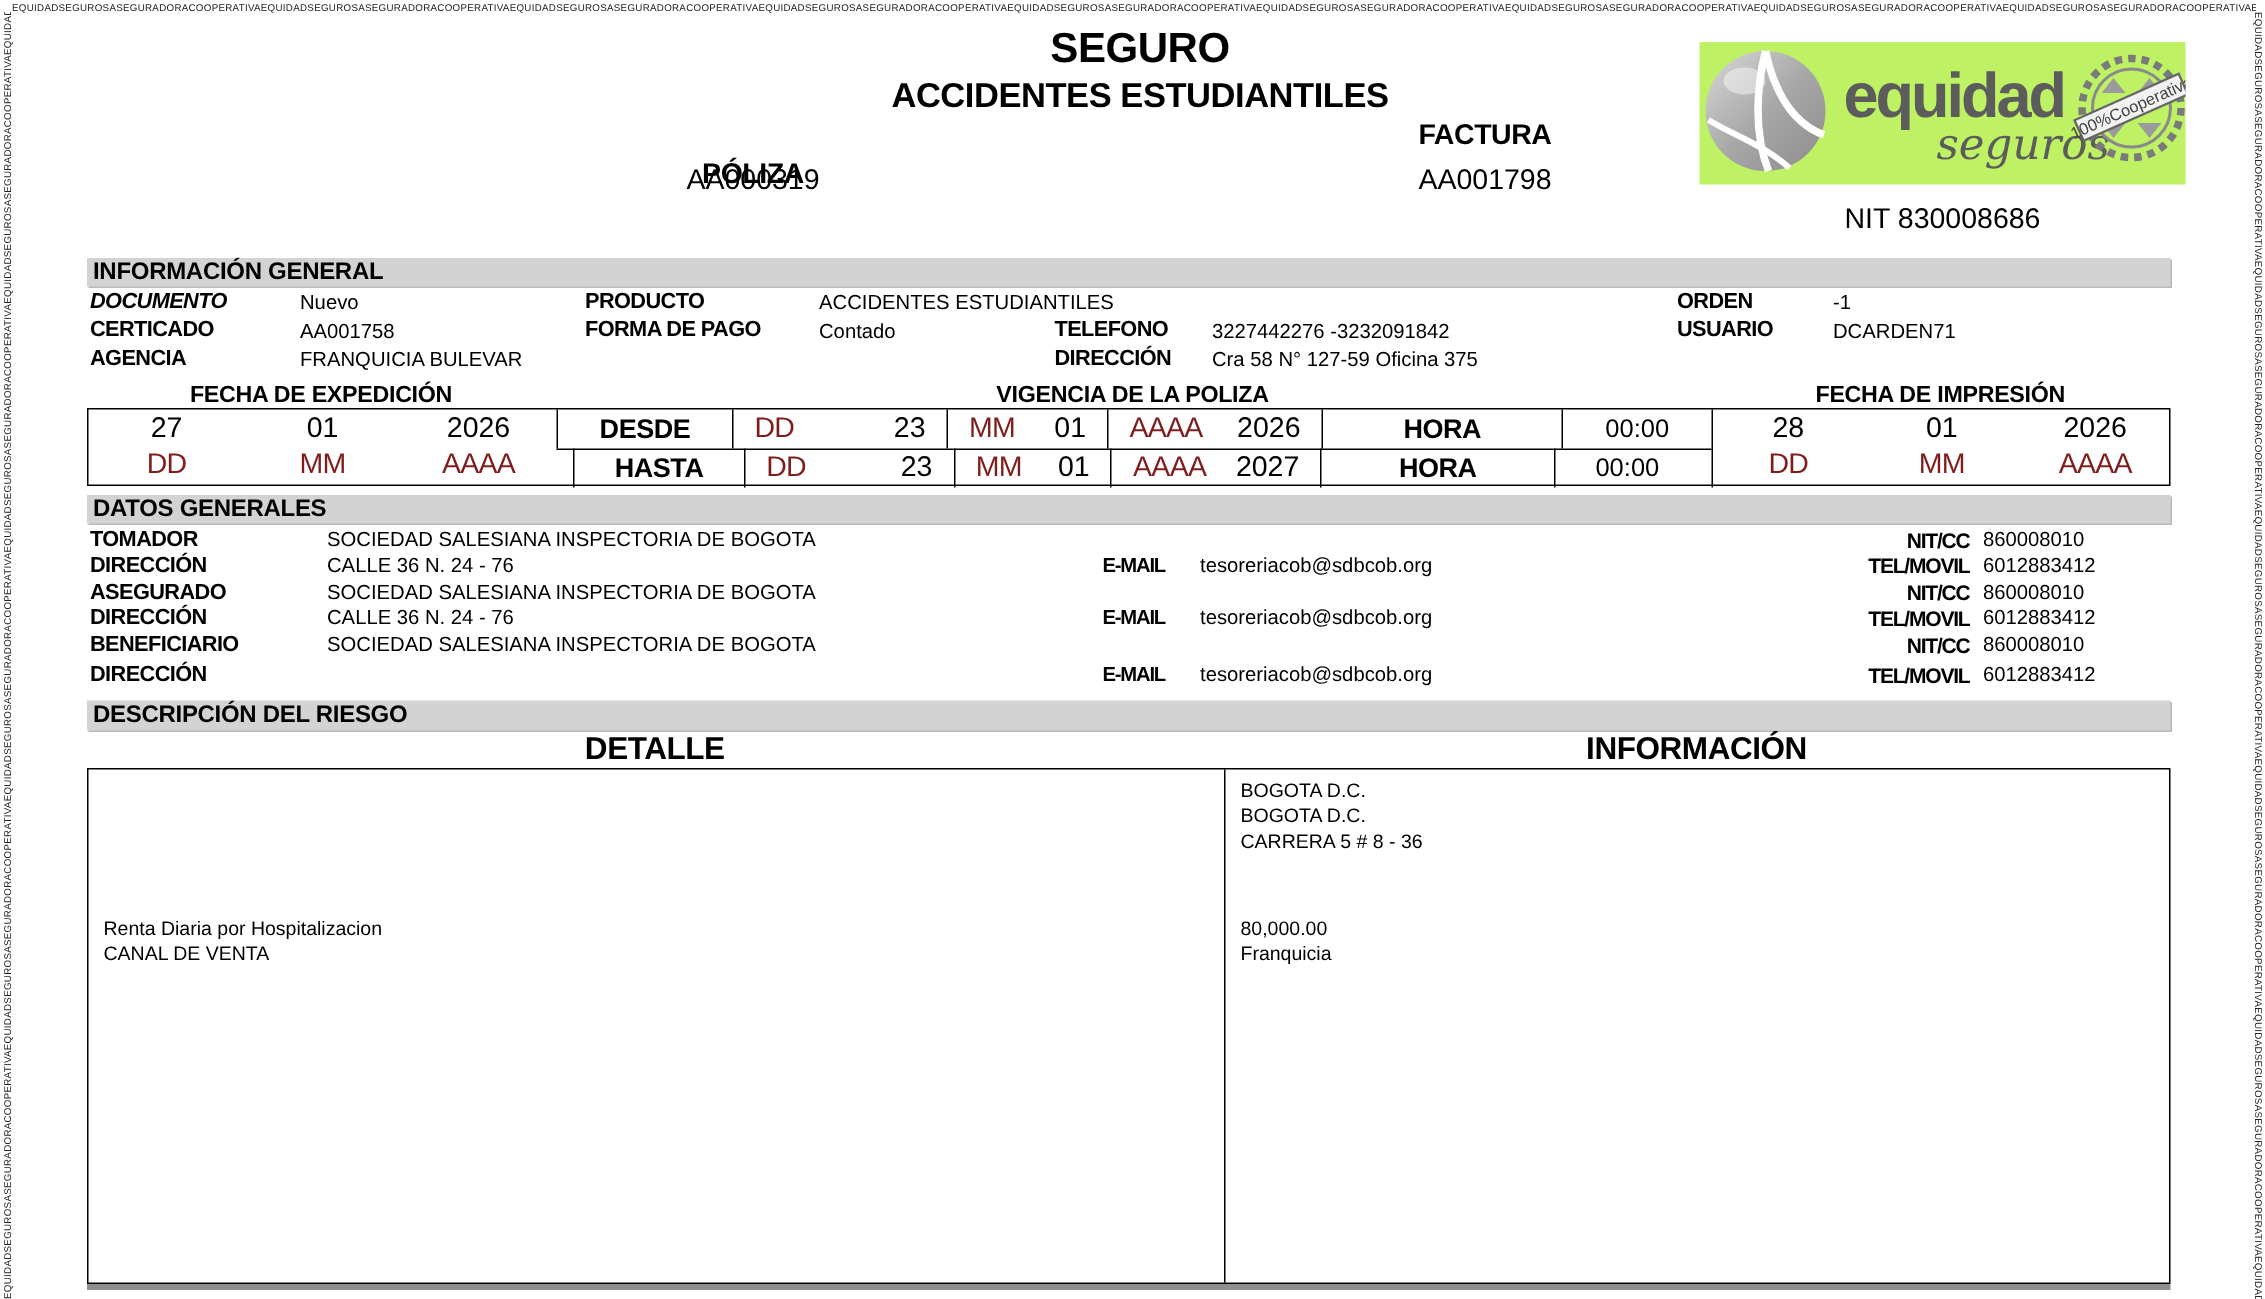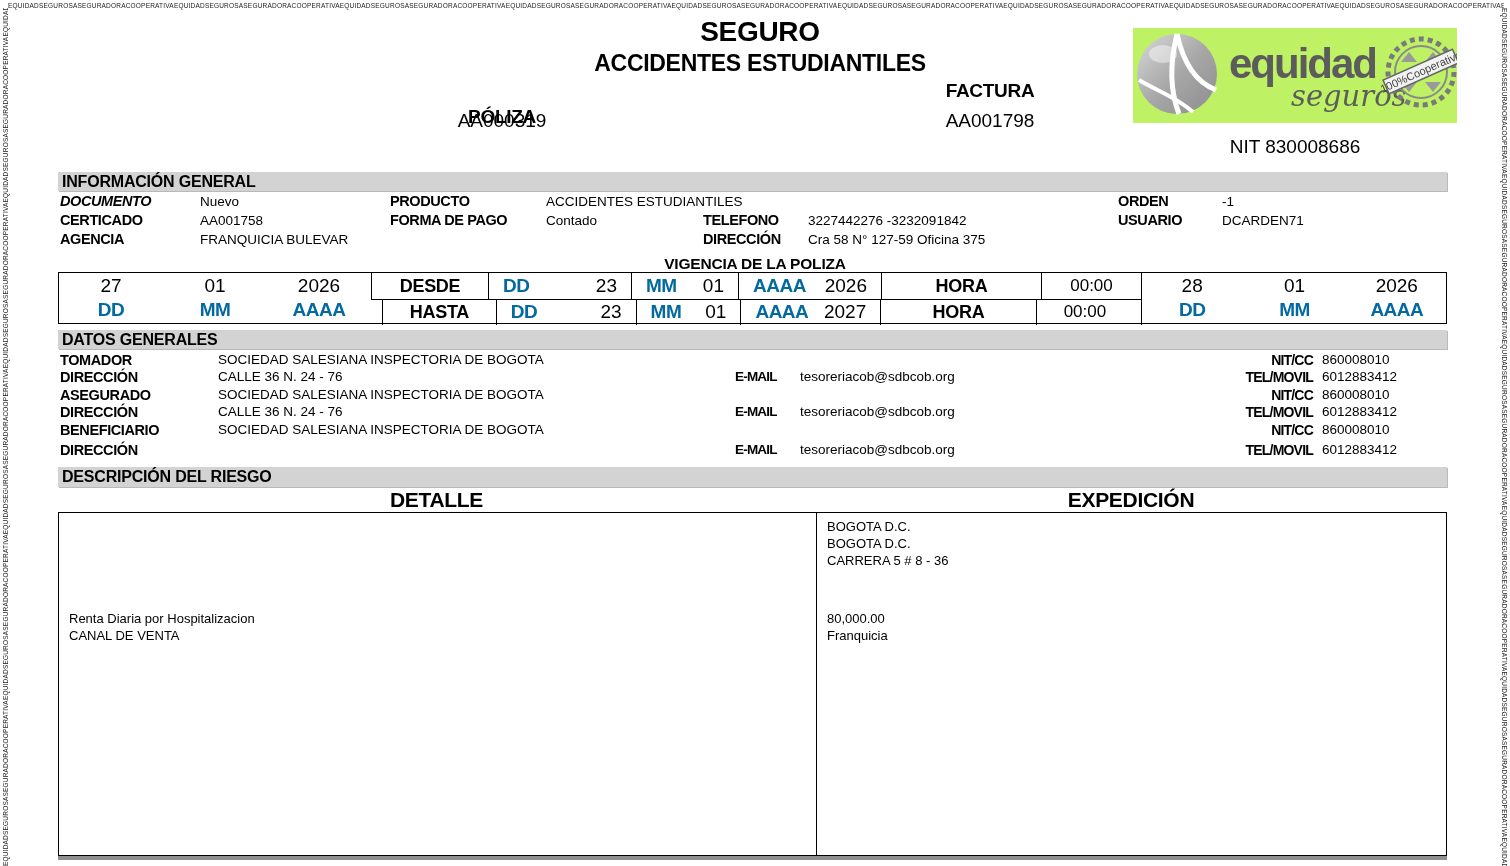--- a/index.html
+++ b/index.html
@@ -38,21 +38,21 @@
 
   
   .date-head { position:absolute; font-size:15.5px; font-weight:bold; letter-spacing:-.2px; text-align:center; }
   .date-table { position:absolute; left:58px; top:272px; width:1389px; height:52px; border:1px solid #000; }
   .dt-row { position:absolute; display:flex; height:26px; }
   .dt-cell { display:flex; align-items:center; justify-content:center; border-left:1px solid #000; height:100%; }
   .dt-cell.pair { justify-content:space-between; padding:0 14px; }
   .dt-bold { font-weight:bold; font-size:18px; letter-spacing:-.3px; }
   .dt-val { font-size:19px; }
   .dt-time { font-size:17px; }
-  .ghost { color:#0369a1; font-weight:bold; font-size:19px; letter-spacing:-.5px; }
+  .ghost { color:#7f1d1d; font-weight:normal; font-size:19px; letter-spacing:-.5px; }
   .tri-row { position:absolute; display:flex; }
   .tri-cell { flex:1; text-align:center; font-size:19px; line-height:24px; }
   .mid-hline { position:absolute; left:312px; top:26px; width:770px; height:0; border-top:1px solid #000; }
 
   
   .dg-row { position:absolute; left:0; width:1510px; height:18px; }
   .dg-row .lbl { position:absolute; left:60px; }
   .dg-row .val { position:absolute; left:218px; }
   .dg-mid-lbl { position:absolute; left:735px; font-weight:bold; font-size:13.5px; letter-spacing:-.8px; }
   .dg-mid-val { position:absolute; left:800px; font-size:13.5px; }
@@ -137,21 +137,23 @@
   <div class="fld lbl" style="left:703px; top:211px;">TELEFONO</div>
   <div class="fld val" style="left:808px; top:212px;">3227442276 -3232091842</div>
   <div class="fld lbl" style="left:1118px; top:211px;">USUARIO</div>
   <div class="fld val" style="left:1222px; top:212px;">DCARDEN71</div>
 
   <div class="fld lbl" style="left:60px; top:230px;">AGENCIA</div>
   <div class="fld val" style="left:200px; top:231px;">FRANQUICIA BULEVAR</div>
   <div class="fld lbl" style="left:703px; top:230px;">DIRECCIÓN</div>
   <div class="fld val" style="left:808px; top:231px;">Cra 58 N° 127-59 Oficina 375</div>
 
+  <div class="date-head" style="left:58px; top:255px; width:312px;">FECHA DE EXPEDICIÓN</div>
   <div class="date-head" style="left:570px; top:255px; width:370px;">VIGENCIA DE LA POLIZA</div>
+  <div class="date-head" style="left:1140px; top:255px; width:307px;">FECHA DE IMPRESIÓN</div>
 
   <div class="date-table">
 
     <div class="tri-row" style="left:0; top:1px; width:312px;">
       <div class="tri-cell">27</div>
       <div class="tri-cell">01</div>
       <div class="tri-cell">2026</div>
     </div>
     <div class="tri-row" style="left:0; top:25px; width:312px;">
       <div class="tri-cell ghost">DD</div>
@@ -250,21 +252,21 @@
     <span class="val"></span>
     <span class="dg-mid-lbl">E-MAIL</span>
     <span class="dg-mid-val">tesoreriacob@sdbcob.org</span>
     <span class="dg-right-lbl">TEL/MOVIL</span>
     <span class="dg-right-val">6012883412</span>
   </div>
 
   <div class="bar" style="top:467px; height:20px; line-height:20px;">DESCRIPCIÓN DEL RIESGO</div>
 
   <div class="col-head" style="left:58px; width:757px;">DETALLE</div>
-  <div class="col-head" style="left:815px; width:632px;">EXPEDICIÓN</div>
+  <div class="col-head" style="left:815px; width:632px;">INFORMACIÓN</div>
 
   <div class="riesgo-box">
     <div class="riesgo-divider"></div>
 
     <div class="riesgo-col" style="left:0; width:757px;">
       <div class="rblock-mid">
         <div class="rline">Renta Diaria por Hospitalizacion</div>
         <div class="rline">CANAL DE VENTA</div>
       </div>
     </div>

